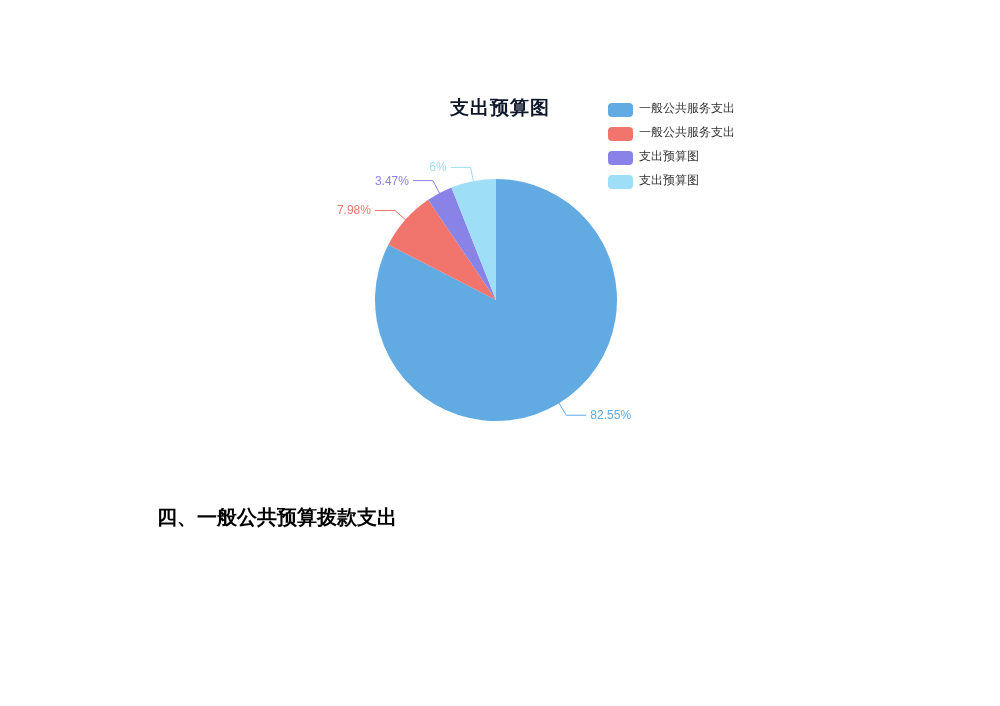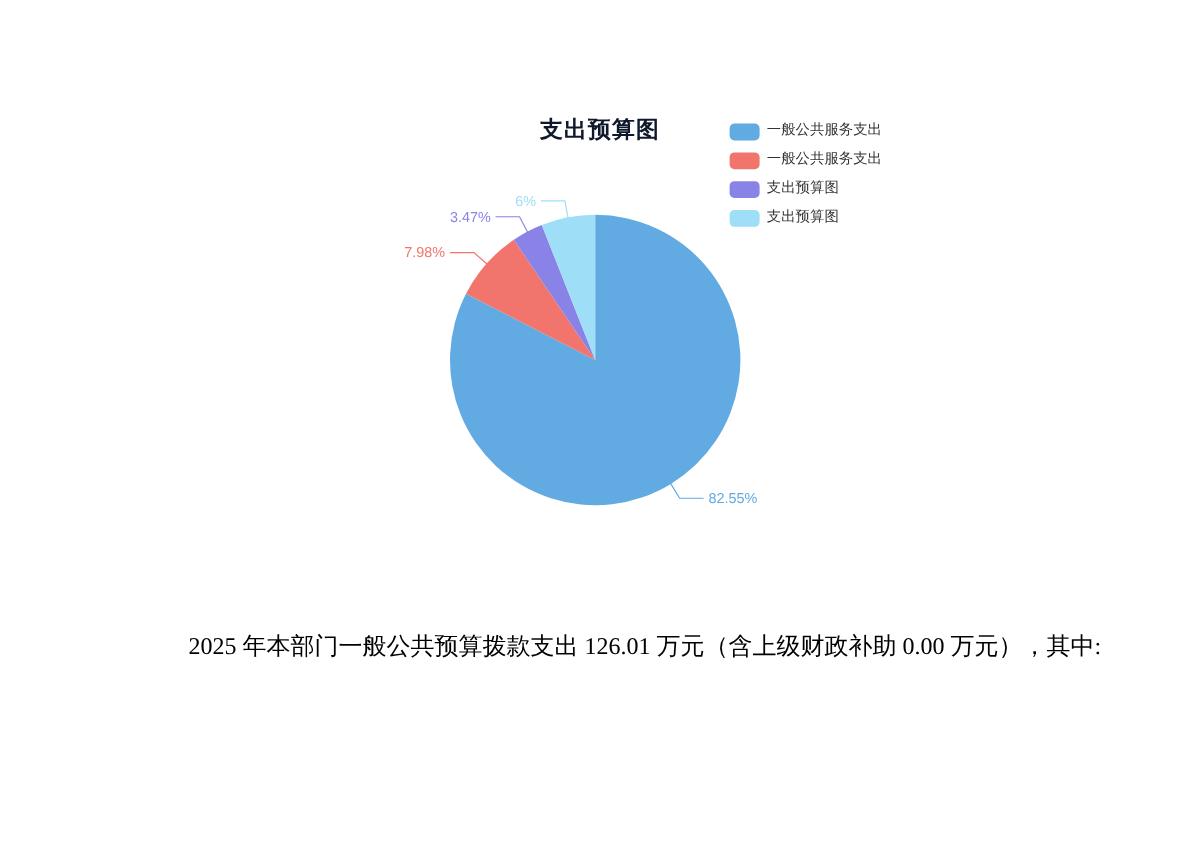--- a/index.html
+++ b/index.html
@@ -105,16 +105,16 @@
     <text x="590.36" y="419.22" text-anchor="start" fill="#61AAE2" class="pie-label">82.55%</text>
     <polyline points="406.19,220.42 394.96,210.47 374.96,210.47" fill="none" stroke="#F1756D" stroke-width="1"></polyline>
     <text x="370.96" y="214.47" text-anchor="end" fill="#F1756D" class="pie-label">7.98%</text>
     <polyline points="439.95,193.90 432.94,180.63 412.94,180.63" fill="none" stroke="#8983E8" stroke-width="1"></polyline>
     <text x="408.94" y="184.63" text-anchor="end" fill="#8983E8" class="pie-label">3.47%</text>
     <polyline points="473.51,182.13 470.70,167.39 450.70,167.39" fill="none" stroke="#9FDEF7" stroke-width="1"></polyline>
     <text x="446.70" y="171.39" text-anchor="end" fill="#9FDEF7" class="pie-label">6%</text>
   </svg>
 
 <div class="doc-section">
+  <div class="doc-heading">四、一般公共预算拨款支出</div>
   <div class="doc-para">
-    <div class="doc-line indent">2025 年本部门一般公共预算拨款支出 126.01 万元（含上级财政补助 0.00 万元），其中:</div>
   </div>
 </div>
 
 </body></html>

